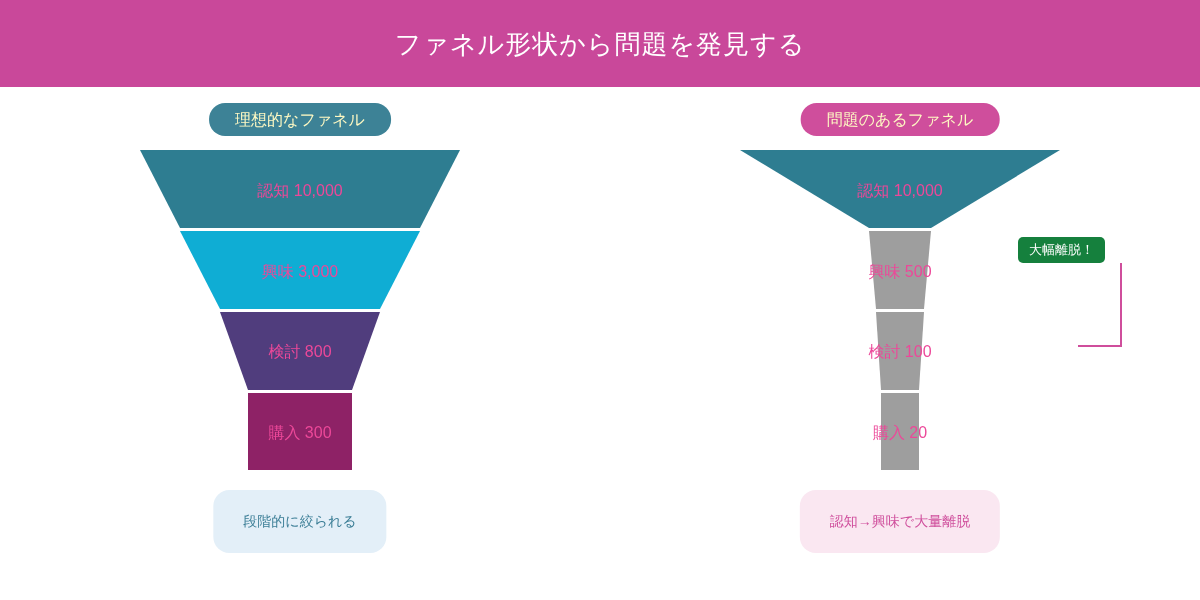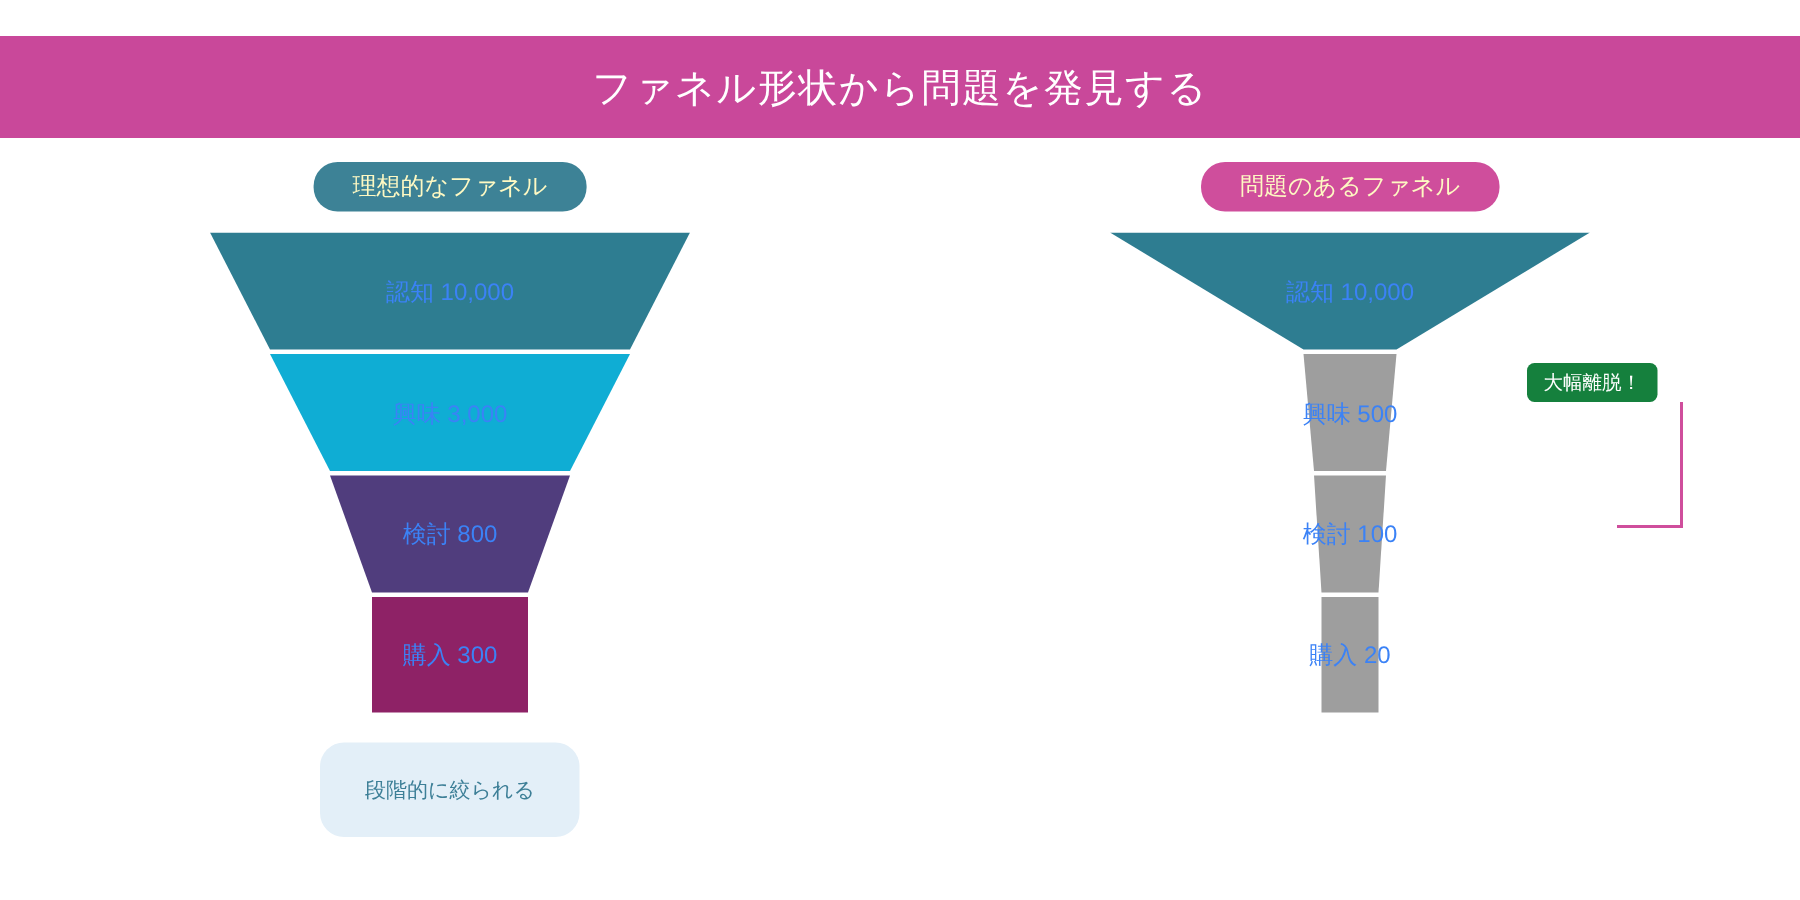--- a/index.html
+++ b/index.html
@@ -11,27 +11,26 @@
     height: 600px;
     background: #ffffff;
     font-family: "Liberation Sans", "DejaVu Sans", sans-serif;
     overflow: hidden;
     position: relative;
   }
 
   
   .header {
     width: 1200px;
-    height: 68px;
+    height: 87px;
     background: #c9489a;
     display: flex;
     align-items: center;
     justify-content: center;
     box-sizing: border-box;
-    margin-top: 24px;
   }
   .header-title {
     color: #ffffff;
     font-size: 26px;
     font-weight: 400;
     letter-spacing: 1px;
     line-height: 1;
   }
 
   
@@ -74,21 +73,21 @@
     width: 340px;
     height: 320px;
   }
   .funnel svg { display: block; }
 
   .seg-label {
     position: absolute;
     left: 0;
     width: 340px;
     text-align: center;
-    color: #3b82f6;
+    color: #ec4899;
     font-size: 16px;
     line-height: 1;
     white-space: nowrap;
     pointer-events: none;
   }
 
   .panel-caption {
     position: absolute;
     top: 403px;
     left: 50%;
@@ -192,20 +191,21 @@
         <polygon points="139,81 201,81 194,159 146,159" fill="#9e9e9e"></polygon>
         <polygon points="146,162 194,162 189,240 151,240" fill="#9e9e9e"></polygon>
         <polygon points="151,243 189,243 189,321 151,321" fill="#9e9e9e"></polygon>
       </svg>
       <div class="seg-label" style="top:33px">認知 10,000</div>
       <div class="seg-label" style="top:114px">興味 500</div>
       <div class="seg-label" style="top:194px">検討 100</div>
       <div class="seg-label" style="top:275px">購入 20</div>
     </div>
 
+    <div class="panel-caption caption-bad">認知→興味で大量離脱</div>
   </div>
 
   <div class="annotation-tag">大幅離脱！</div>
   <div class="annotation-bracket"></div>
 
   <div class="footer-note">
     
   </div>
 
 </div>

